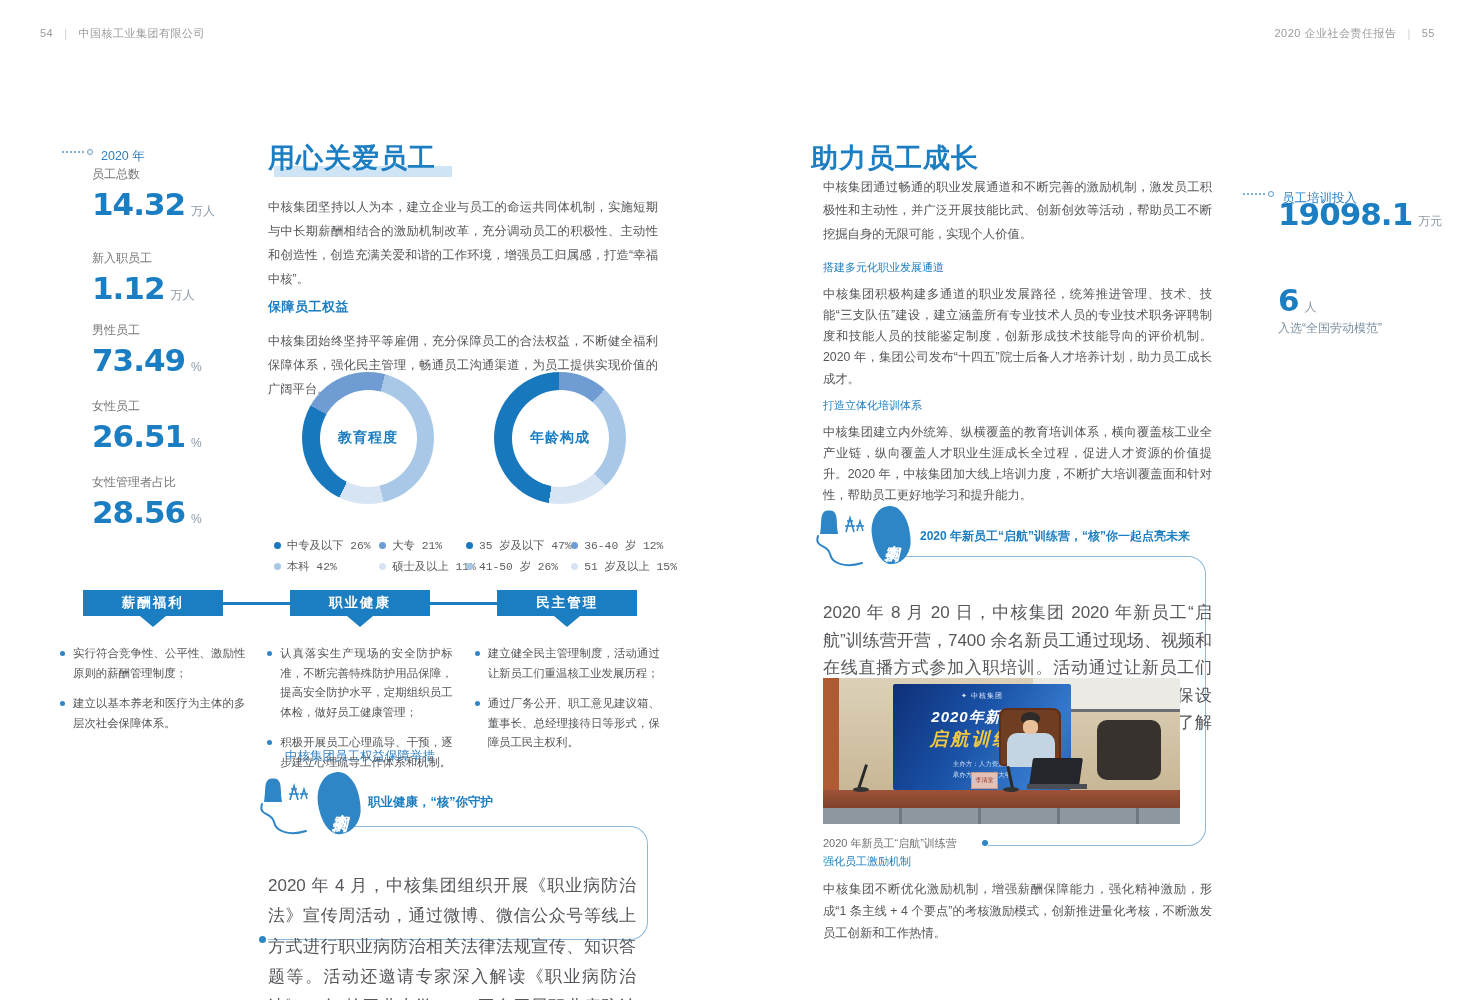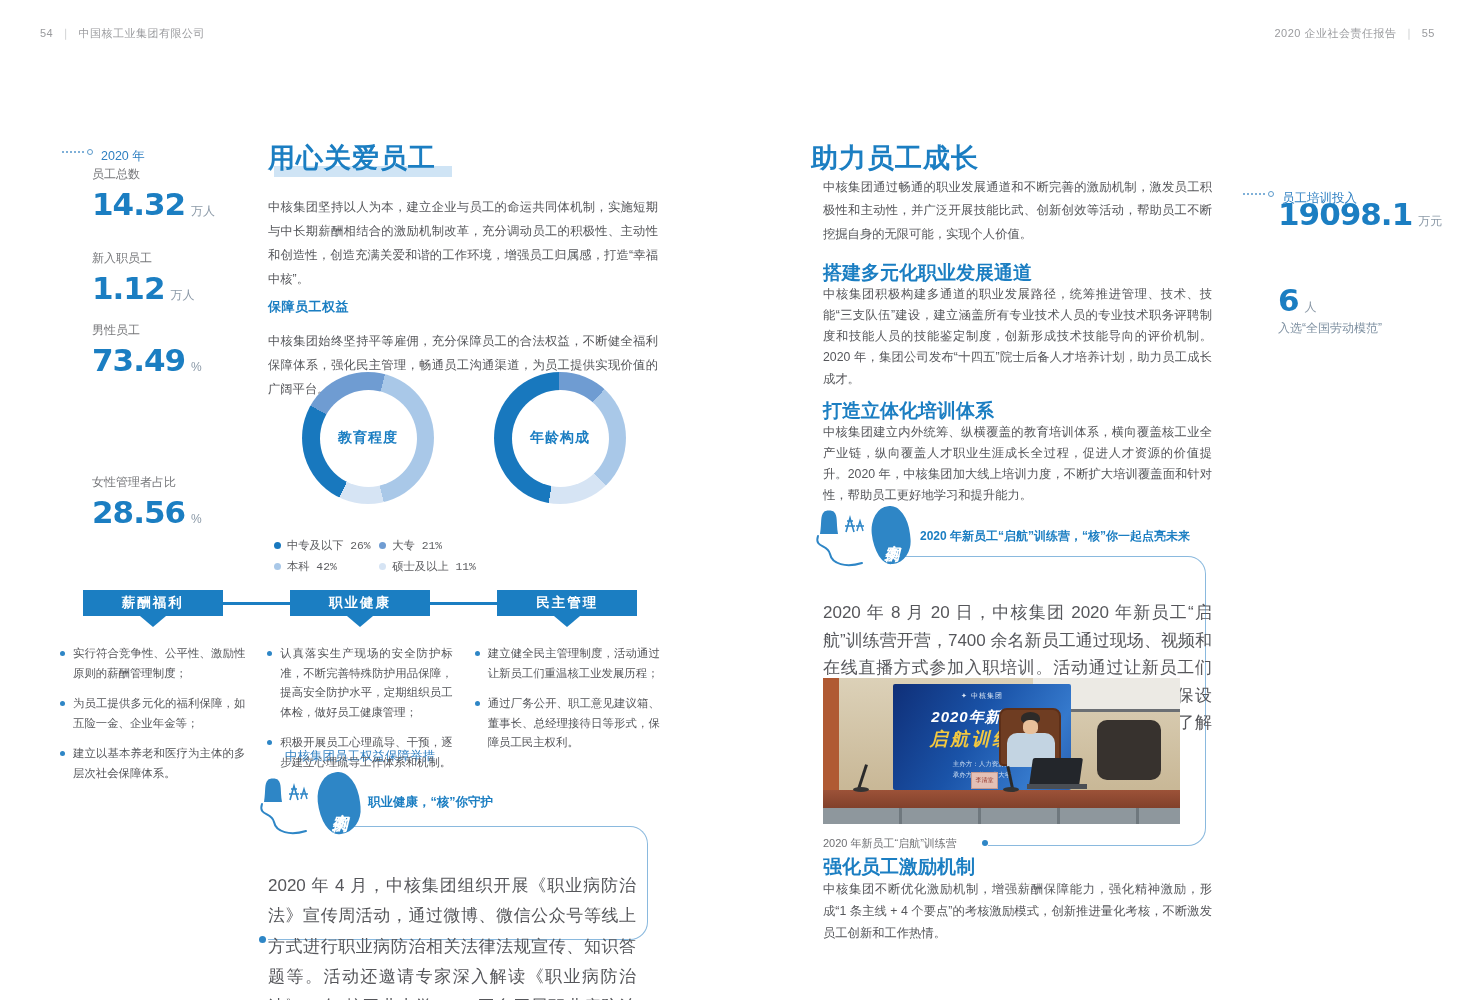--- a/index.html
+++ b/index.html
@@ -22,21 +22,21 @@
   .stat-value { font-size:31px; font-weight:700; color:var(--primary); letter-spacing:-1px;
                 font-family:"DejaVu Sans","Liberation Sans",sans-serif; }
   .stat-unit { font-size:12px; color:#8c9aa8; margin-left:6px; }
 
   
   .h1 { position:absolute; font-size:27px; font-weight:700; color:var(--primary); letter-spacing:1px; }
   .h1 .band { position:relative; z-index:1; }
   .h1.banded .band::after { content:""; position:absolute; left:6px; right:-16px; bottom:-4px; height:11px;
                             background:#cfe4f5; z-index:-1; }
   .h2 { position:absolute; font-size:13px; font-weight:700; color:var(--primary); letter-spacing:.5px; }
-  .h3 { position:absolute; font-size:19px; font-weight:700; color:var(--primary); }
+  .h3 { position:absolute; font-size:11px; font-weight:400; color:var(--primary); }
   .para { position:absolute; font-size:12.3px; line-height:1.95; text-align:justify; color:var(--body); }
 
   
   #donuts { position:absolute; left:268px; top:372px; width:392px; display:flex; justify-content:space-between; padding:0 6px; }
   .donut-block { width:188px; display:flex; flex-direction:column; align-items:center;gap:20px; }
   .donut { width:132px; height:132px; border-radius:50%; display:flex; align-items:center; justify-content:center; }
   .donut-hole { width:97px; height:97px; border-radius:50%; background:#fff; display:flex; align-items:center; justify-content:center; }
   .donut-title { font-size:14px; font-weight:700; color:var(--primary); letter-spacing:1px; }
   .legend { margin-top:14px; width:100%; display:grid; grid-template-columns:56% 44%; row-gap:6px; }
   .lg-item { display:flex; align-items:center; font-size:11.3px; color:#5c5d60; white-space:nowrap;font-family:Liberation Mono, monospace; }
@@ -125,20 +125,24 @@
     <div><span class="stat-value">14.32</span><span class="stat-unit">万人</span></div>
   </div>
   <div class="stat" style="top:250px;">
     <div class="stat-label">新入职员工</div>
     <div><span class="stat-value">1.12</span><span class="stat-unit">万人</span></div>
   </div>
   <div class="stat" style="top:322px;">
     <div class="stat-label">男性员工</div>
     <div><span class="stat-value">73.49</span><span class="stat-unit">%</span></div>
   </div>
+  <div class="stat" style="top:398px;">
+    <div class="stat-label">女性员工</div>
+    <div><span class="stat-value">26.51</span><span class="stat-unit">%</span></div>
+  </div>
   <div class="stat" style="top:474px;">
     <div class="stat-label">女性管理者占比</div>
     <div><span class="stat-value">28.56</span><span class="stat-unit">%</span></div>
   </div>
 
   <div class="h1 banded" style="left:268px; top:140px;">
     <span class="band">用心关爱员工</span>
   </div>
   <div class="para" style="left:268px; top:196px; width:390px;">中核集团坚持以人为本，建立企业与员工的命运共同体机制，实施短期与中长期薪酬相结合的激励机制改革，充分调动员工的积极性、主动性和创造性，创造充满关爱和谐的工作环境，增强员工归属感，打造“幸福中核”。</div>
   <div class="h2" style="left:268px; top:298px;">保障员工权益</div>
@@ -169,30 +173,47 @@
             <span class="lg-txt">硕士及以上 11%</span>
           </div>
       </div>
     </div>
     <div class="donut-block">
       <div class="donut" style="background: conic-gradient(from 190deg, rgb(24, 120, 190) 0deg, rgb(24, 120, 190) 169.2deg, rgb(111, 156, 210) 169.2deg, rgb(111, 156, 210) 212.4deg, rgb(169, 200, 232) 212.4deg, rgb(169, 200, 232) 306deg, rgb(214, 228, 244) 306deg, rgb(214, 228, 244) 360deg);">
         <div class="donut-hole">
           <span class="donut-title">年龄构成</span>
         </div>
       </div>
+      <div class="legend">
+        <div class="lg-item">
+            <span class="dot" style="background: rgb(24, 120, 190);"></span>
+            <span class="lg-txt">35 岁及以下 47%</span>
+          </div>
+        <div class="lg-item">
+            <span class="dot" style="background: rgb(111, 156, 210);"></span>
+            <span class="lg-txt">36-40 岁 12%</span>
+          </div>
+        <div class="lg-item">
+            <span class="dot" style="background: rgb(169, 200, 232);"></span>
+            <span class="lg-txt">41-50 岁 26%</span>
+          </div>
+        <div class="lg-item">
+            <span class="dot" style="background: rgb(214, 228, 244);"></span>
+            <span class="lg-txt">51 岁及以上 15%</span>
+          </div>
+      </div>
     </div>
   </div>
 
   <div id="ribbons">
     <div id="ribbon-line"></div>
     <div class="ribbon-col">
       <div class="ribbon">薪酬福利</div>
       <ul>
         <li>实行符合竞争性、公平性、激励性原则的薪酬管理制度；</li>
-        <li>为员工提供多元化的福利保障，如五险一金、企业年金等；</li>
         <li>建立以基本养老和医疗为主体的多层次社会保障体系。</li>
       </ul>
     </div>
     <div class="ribbon-col">
       <div class="ribbon">职业健康</div>
       <ul>
         <li>认真落实生产现场的安全防护标准，不断完善特殊防护用品保障，提高安全防护水平，定期组织员工体检，做好员工健康管理；</li>
         <li>积极开展员工心理疏导、干预，逐步建立心理疏导工作体系和机制。</li>
       </ul>
     </div>

